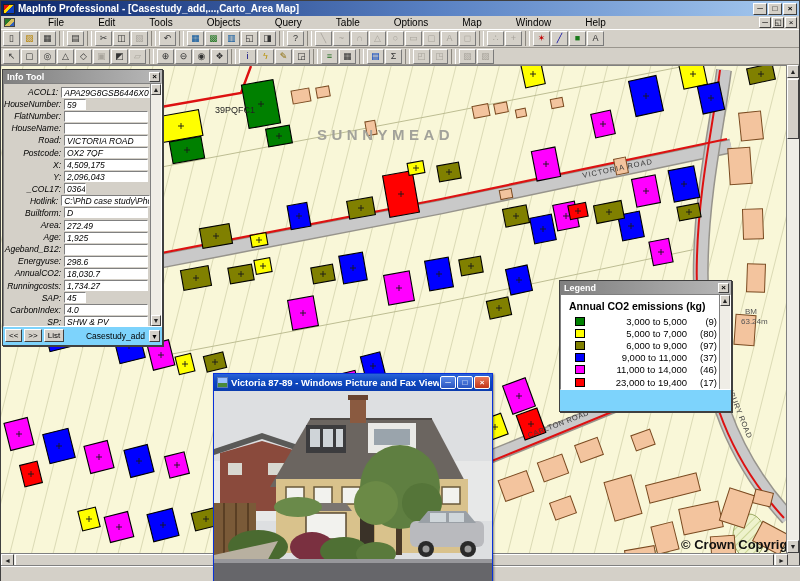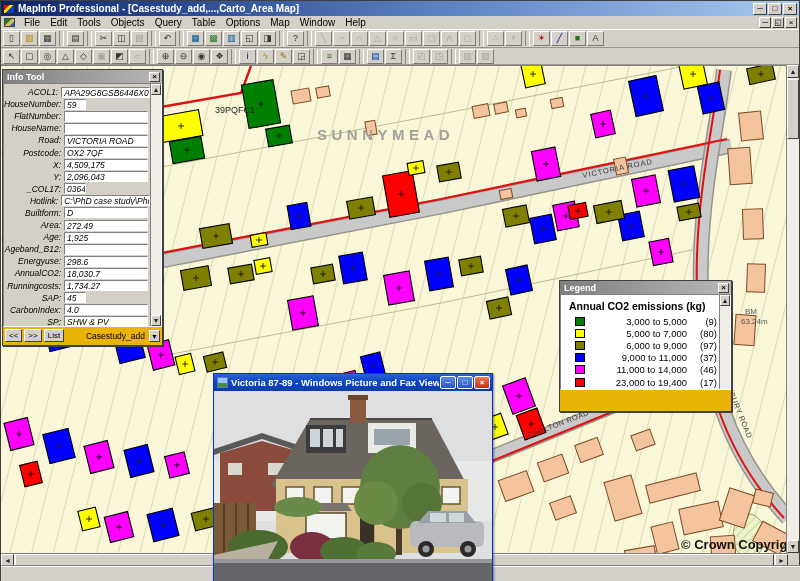--- a/index.html
+++ b/index.html
@@ -7,21 +7,21 @@
   .app { position:relative; width:800px; height:581px; background:#d4d0c8; border:1px solid #404040; }
 
   
   .titlebar { height:15px; background:linear-gradient(90deg,#0a246a,#5a82c4 55%,#a6caf0); display:flex; align-items:center; padding:0 2px; color:#fff; font-size:10px; font-weight:bold; }
   .titlebar .logo { width:12px; height:10px; margin-right:3px; background:linear-gradient(135deg,#e01010 30%,#ffd800 30% 55%,#1040c0 55%); border:1px solid #222; }
   .titlebar .t-text { flex:1; white-space:nowrap; overflow:hidden; }
   .winbtns { display:flex; gap:1px; }
   .wbtn { width:14px; height:12px; background:#d4d0c8; border:1px solid; border-color:#fff #404040 #404040 #fff; font-size:8px; line-height:10px; text-align:center; color:#000; }
   .menubar { height:14px; background:#d4d0c8; display:flex; align-items:center; font-size:10px; padding-left:2px; border-bottom:1px solid #fff; }
   .menubar .child-icon { width:11px; height:9px; background:linear-gradient(135deg,#2a7a2a 40%,#d8c060 40% 70%,#3060c0 70%); border:1px solid #444; margin:0 4px 0 1px; }
-  .menu-item { padding:6px 5px; }
+  .menu-item { padding:6px 5px;margin-left:24px; }
   .menubar .spacer { flex:1; }
   .menubar .wbtn { width:12px; height:11px; }
 
   .toolbar { background:#d4d0c8; display:flex; align-items:center; padding:1px 2px; border-bottom:1px solid #9a968e; }
   .toolbar.row1 { height:18px; }
   .toolbar.row2 { height:17px; }
   .tbtn { width:17px; height:15px; margin-right:1px; background:#d4d0c8; border:1px solid; border-color:#fff #7a7a7a #7a7a7a #fff; display:flex; align-items:center; justify-content:center; }
   .tbtn .glyph { font-size:9px; line-height:9px; color:#333; }
   .tbtn.disabled .glyph { color:#a8a49c !important; }
   .tb-sep { width:5px; height:15px; border-left:1px solid #8a867e; border-right:1px solid #fff; margin:0 3px 0 2px; }
@@ -32,21 +32,21 @@
   .hscroll { position:absolute; left:0; top:552px; width:787px; height:13px; background:#efede6; border-top:1px solid #808080; display:flex; }
   .sbtn { width:13px; height:12px; background:#d4d0c8; border:1px solid; border-color:#fff #404040 #404040 #fff; font-size:7px; text-align:center; line-height:11px; color:#222; }
   .vscroll .sbtn { width:12px; height:13px; line-height:12px; }
   .hthumb { flex:1; margin:0 1px; background:#d4d0c8; border:1px solid; border-color:#fff #404040 #404040 #fff; }
   .vthumb { height:60px; margin:1px 0; background:#d4d0c8; border:1px solid; border-color:#fff #404040 #404040 #fff; }
   .vfill { flex:1; }
   .vscroll { display:flex; flex-direction:column; }
   .statusbar { position:absolute; left:0; top:565px; width:800px; height:16px; background:#d4d0c8; border-top:1px solid #fff; box-shadow:0 -1px 0 #808080; }
 
   
-  .panel { position:absolute; background:#eab308; border:1px solid #404040; box-shadow:1px 1px 0 #404040; }
+  .panel { position:absolute; background:#7dd3fc; border:1px solid #404040; box-shadow:1px 1px 0 #404040; }
   .panel .ptitle { height:13px; background:linear-gradient(90deg,#7f7f7f,#b8b8b8); color:#fff; font-size:9px; font-weight:bold; display:flex; align-items:center; padding:0 2px 0 4px; }
   .panel .ptitle .pt-text { flex:1; }
   .pclose { width:11px; height:10px; background:#d4d0c8; border:1px solid; border-color:#fff #404040 #404040 #fff; color:#000; font-size:8px; line-height:8px; text-align:center; }
 
   
   #info-tool { left:1px; top:68px; width:161px; height:277px; }
   .if-body { position:relative; height:244px; background:#d4d0c8; border:1px solid; border-color:#808080 #fff #fff #808080; overflow:hidden; }
   .if-fields { position:absolute; left:0; top:2px; right:11px; }
   .ifield { display:flex; align-items:center; height:12.1px;font-style:italic; }
   .ilabel { width:60px; text-align:right; font-size:8.5px; color:#000; padding-right:3px; white-space:nowrap; }

